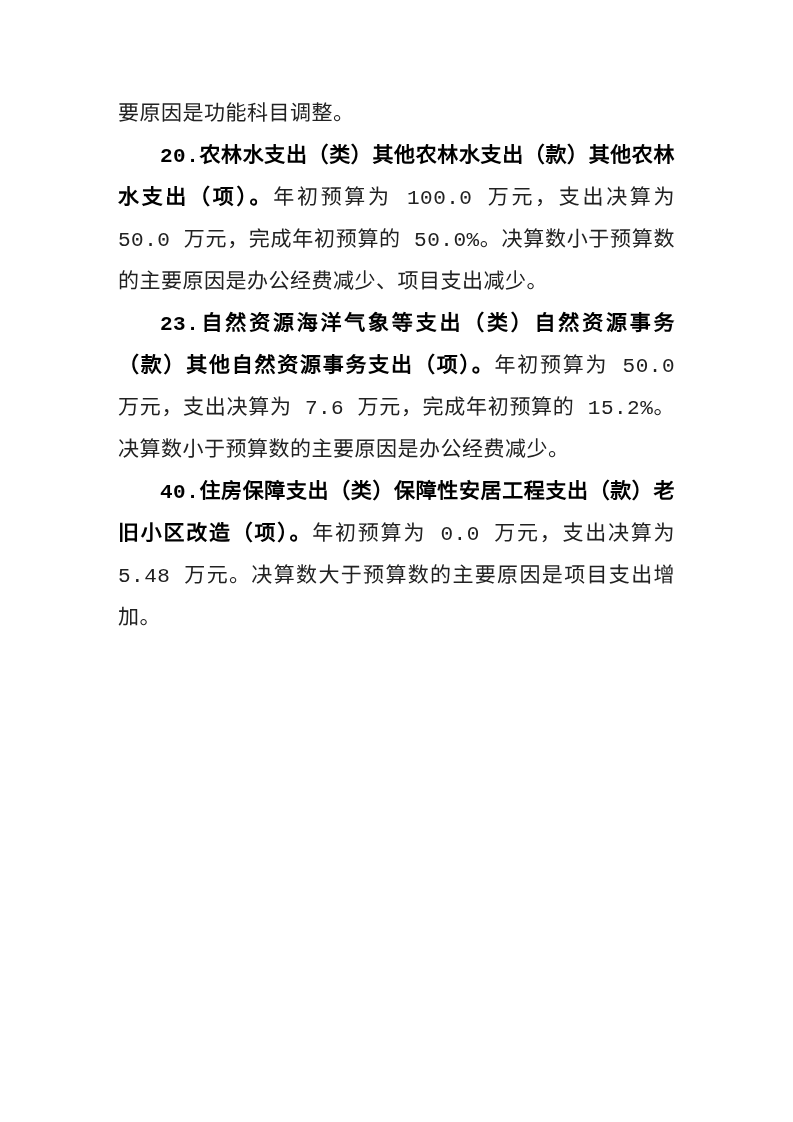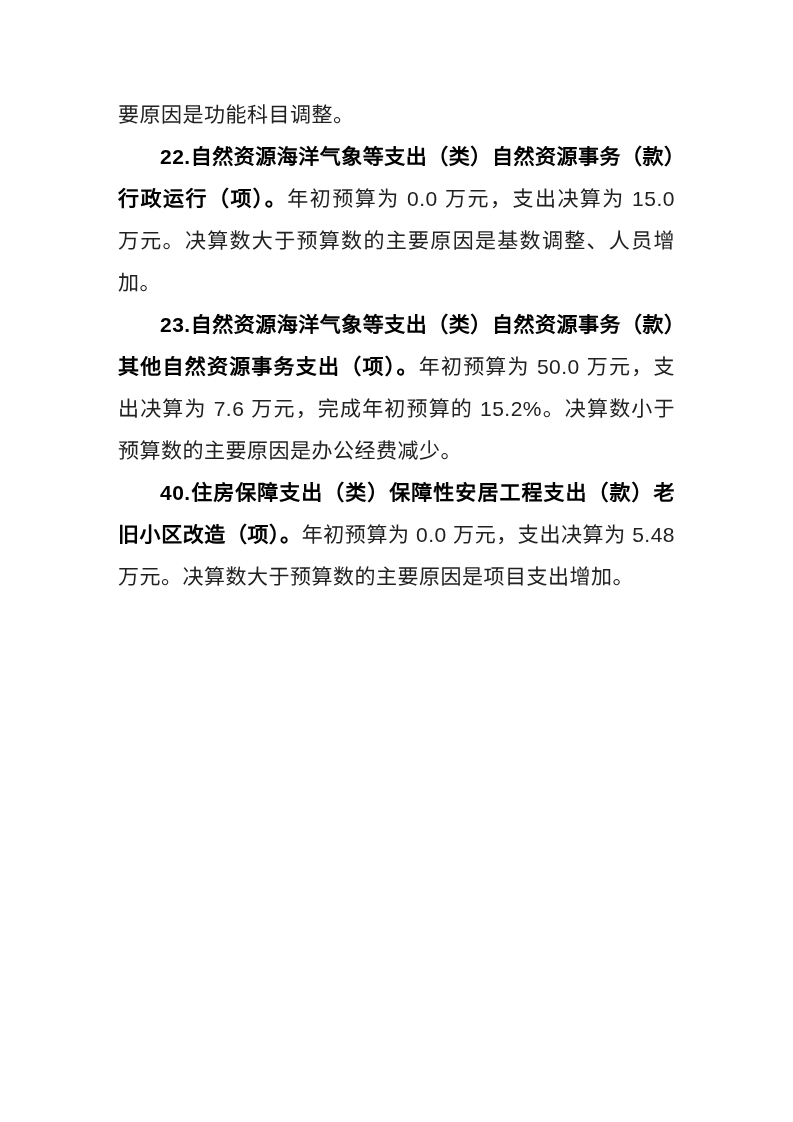--- a/index.html
+++ b/index.html
@@ -9,21 +9,21 @@
   }
   .page {
     position: relative;
     width: 793px;
     height: 1122px;
     margin: 0 auto;
     background: #ffffff;
     box-sizing: border-box;
     padding: 94px 118px 0 118px;
     overflow: hidden;
-    font-family: Liberation Sans, sans-serif;
+    font-family: Liberation Mono, monospace;
     font-size: 21px;
     line-height: 42px;
     color: #212121;
   }
   .para {
     margin: 0;
     text-align: justify;
     text-justify: inter-ideograph;
     text-indent: 2em;
     letter-spacing: 0.5px;
@@ -40,22 +40,22 @@
     color: #212121;
   }
 </style>
 </head>
 <body>
 
 <div class="page">
 
   <p class="para continuation"><span class="clause-body">要原因是功能科目调整。</span></p>
 
+  <p class="para"><span class="clause-lead">20.农林水支出（类）其他农林水支出（款）其他农林水支出（项）。</span><span class="clause-body">年初预算为 100.0 万元，支出决算为 50.0 万元，完成年初预算的 50.0%。决算数小于预算数的主要原因是办公经费减少、项目支出减少。</span></p>
 
 
-  <p class="para"><span class="clause-lead">22.自然资源海洋气象等支出（类）自然资源事务（款）行政运行（项）。</span><span class="clause-body">年初预算为 0.0 万元，支出决算为 15.0 万元。决算数大于预算数的主要原因是基数调整、人员增加。</span></p>
 
   <p class="para"><span class="clause-lead">23.自然资源海洋气象等支出（类）自然资源事务（款）其他自然资源事务支出（项）。</span><span class="clause-body">年初预算为 50.0 万元，支出决算为 7.6 万元，完成年初预算的 15.2%。决算数小于预算数的主要原因是办公经费减少。</span></p>
 
   <p class="para"><span class="clause-lead">40.住房保障支出（类）保障性安居工程支出（款）老旧小区改造（项）。</span><span class="clause-body">年初预算为 0.0 万元，支出决算为 5.48 万元。决算数大于预算数的主要原因是项目支出增加。</span></p>
 
 
 </div>
 
 </body></html>

